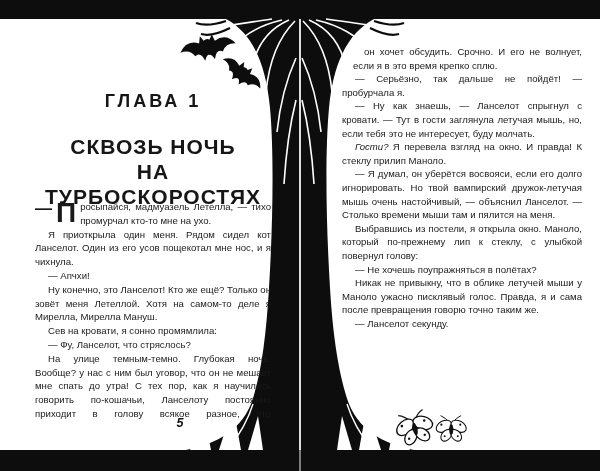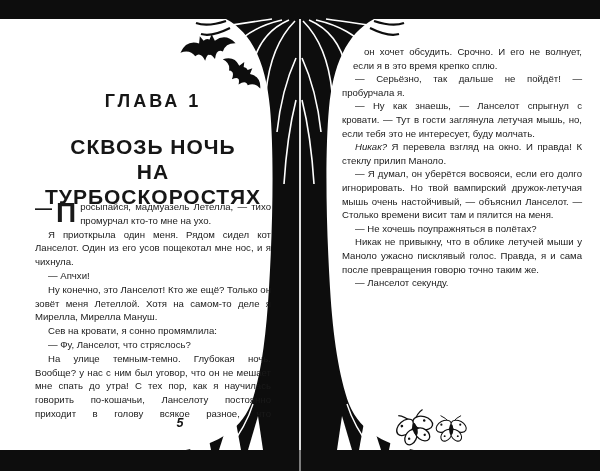--- a/index.html
+++ b/index.html
@@ -148,23 +148,24 @@
   <div>
     <div class="body" id="right-body">
       <p>
         <span class="sp1"></span>
         <span class="sp2"></span>
         <span>он хочет обсудить. Срочно. И его не волнует, если я в это время крепко сплю.</span>
       </p>
       <p class="ind">— Серьёзно, так дальше не пойдёт! — пробурчала я.</p>
       <p class="ind">— Ну как знаешь, — Ланселот спрыгнул с кровати. — Тут в гости заглянула летучая мышь, но, если тебя это не интересует, буду молчать.</p>
       <p class="ind">
-        <i>Никак?</i>
+        <i>Гости?</i>
         <span>Я перевела взгляд на окно. И правда! К стеклу прилип Маноло.</span>
       </p>
-      <p class="ind">— Я думал, он уберётся восвояси, если его долго игнорировать. Но твой вампирский дружок-летучая мышь очень настойчивый, — объяснил Ланселот. — Столько времени висит там и пялится на меня.</p>
+      <p class="ind">— Я думал, он уберётся восвояси, если его долго игнорировать. Но твой вампирский дружок-летучая мышь очень настойчивый, — объяснил Ланселот. — Столько времени мыши там и пялится на меня.</p>
+      <p class="ind">Выбравшись из постели, я открыла окно. Маноло, который по-прежнему лип к стеклу, с улыбкой повернул голову:</p>
       <p class="ind">— Не хочешь поупражняться в полётах?</p>
       <p class="ind">Никак не привыкну, что в облике летучей мыши у Маноло ужасно писклявый голос. Правда, я и сама после превращения говорю точно таким же.</p>
       <p class="ind">— Ланселот секунду.</p>
     </div>
   </div>
 
 </div>
 
 </body></html>

